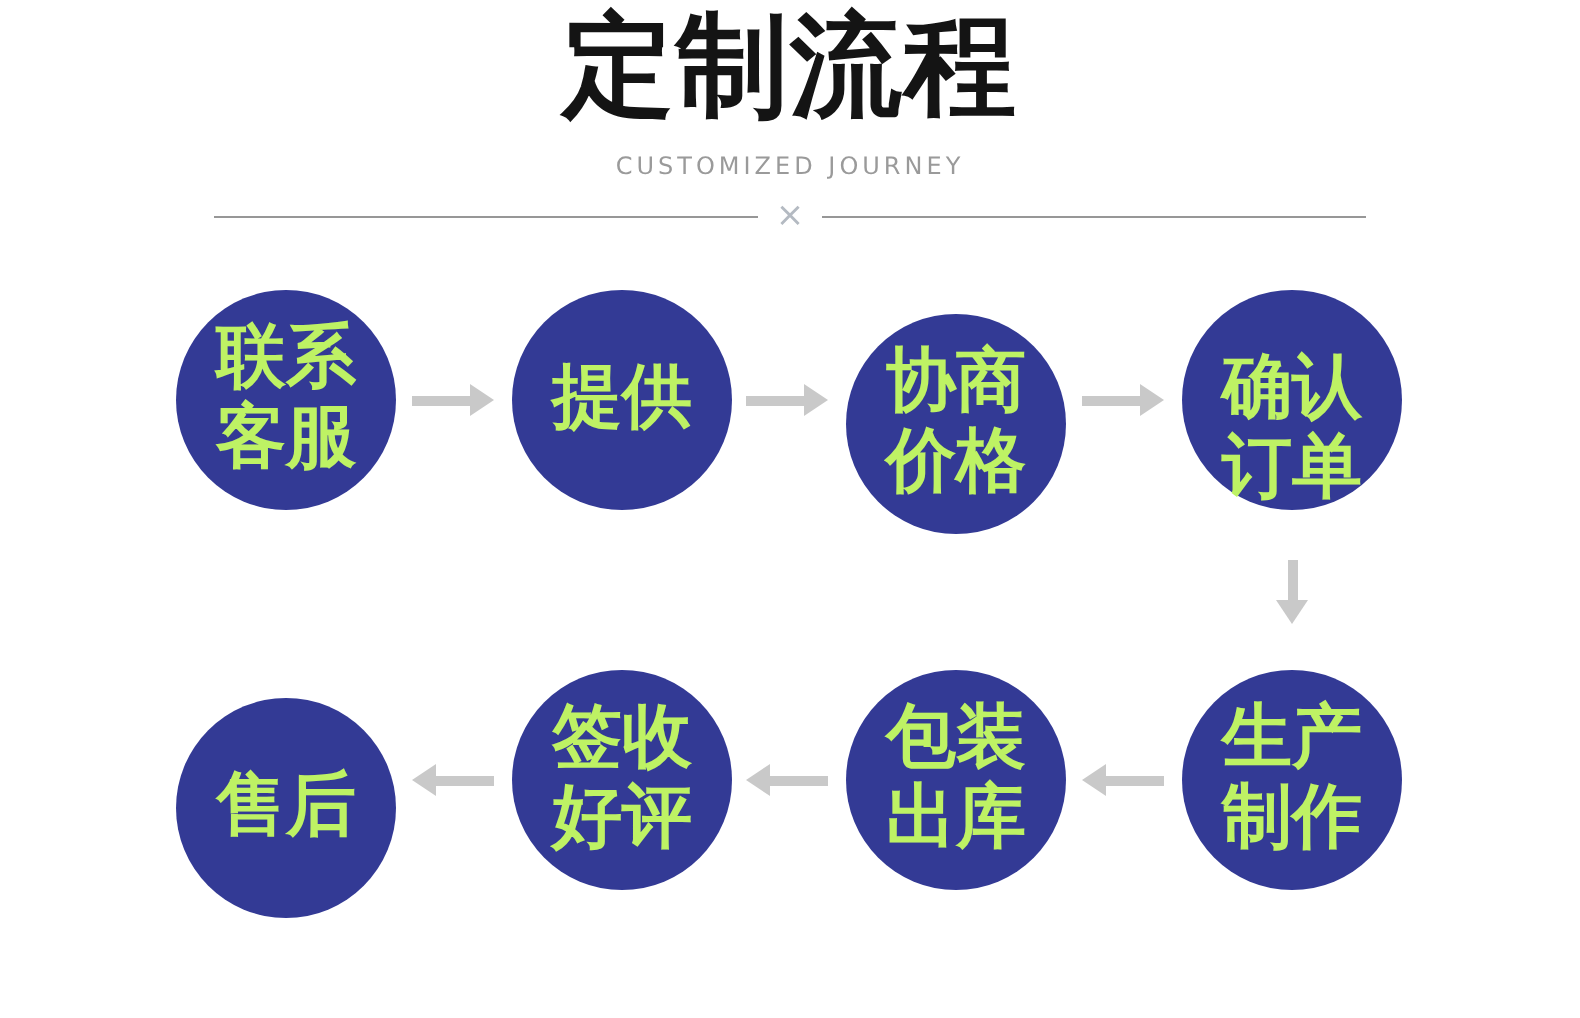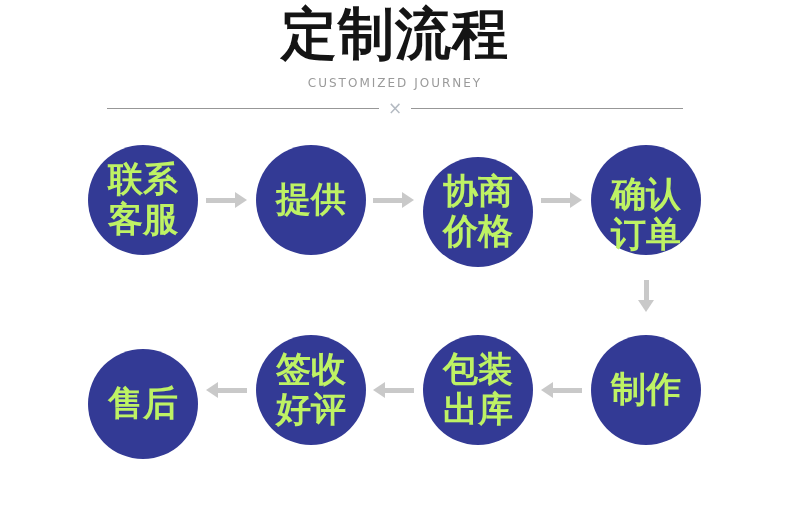--- a/index.html
+++ b/index.html
@@ -143,20 +143,21 @@
     <span>确认</span>
     <span>订单</span>
   </div>
 
   <div class="arrow arrow-down apos-down">
     <span class="stem"></span>
       <span class="head"></span>
   </div>
 
   <div class="step pos-r2c4">
+    <span>生产</span>
     <span>制作</span>
   </div>
   <div class="arrow arrow-left apos-r2a3">
     <span class="head"></span>
       <span class="stem"></span>
   </div>
 
   <div class="step pos-r2c3">
     <span>包装</span>
     <span>出库</span>

